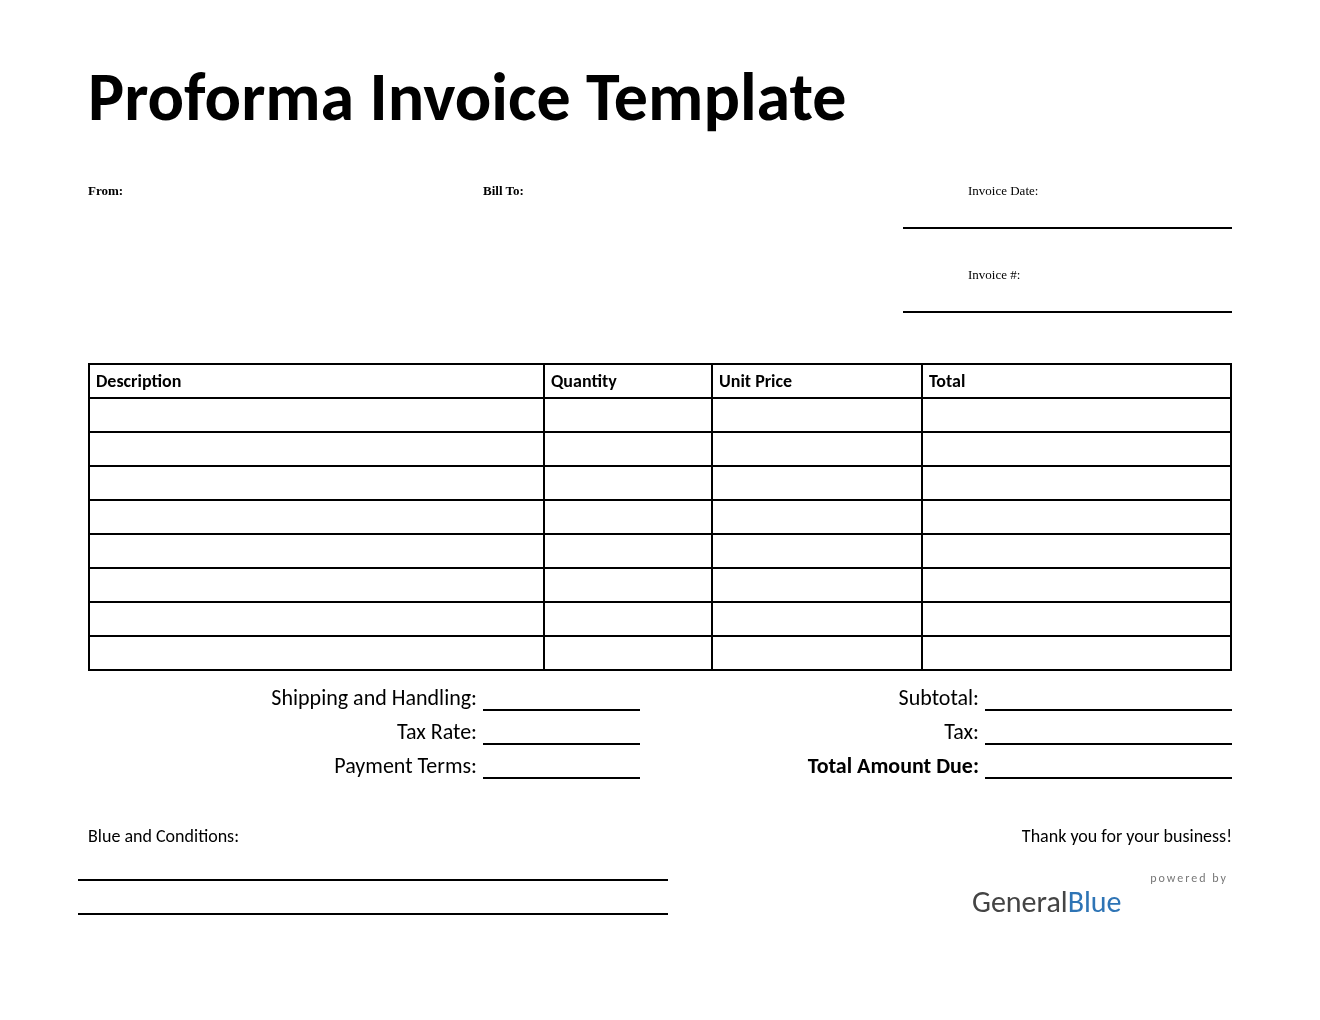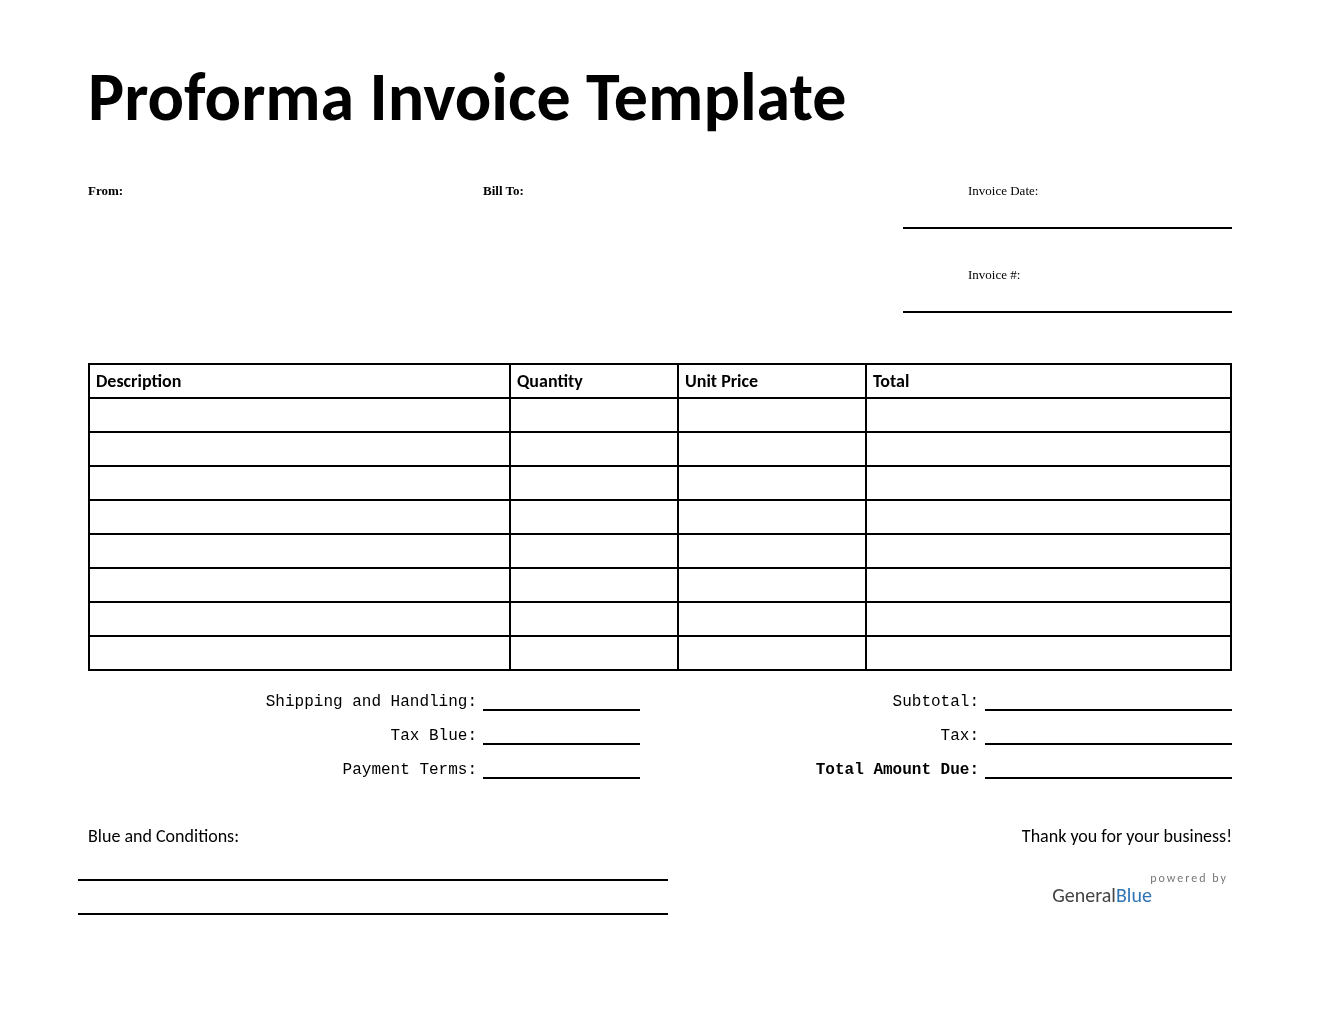--- a/index.html
+++ b/index.html
@@ -39,38 +39,37 @@
     margin-top: 10px;
   }
   table.items th, table.items td {
     border: 2px solid #000;
     text-align: left;
     font-size: 18px;
     height: 34px;
     padding: 3px 6px;
   }
   table.items th { font-weight: 700; }
-  .col-desc  { width: 421px; }
+  .col-desc  { width: 455px; }
   .col-qty   { width: 168px; }
-  .col-price { width: 188px; }
+  .col-price { width: 210px; }
   .col-total { }
 
   .summary {
     display: flex;
     margin-top: 6px;
   }
   .summary-left, .summary-right {
     width: 50%;
   }
   .sum-row {
     display: flex;
     align-items: flex-end;
     height: 34px;
-    font-size: 16px;
-    font-family: Liberation Mono, monospace;
+    font-size: 22px;
   }
   .sum-label {
     flex: 0 0 395px;
     text-align: right;
     padding-right: 6px;
   }
   .summary-right .sum-label {
     flex: 0 0 325px;
     text-align: right;
     padding-right: 6px;
@@ -105,22 +104,22 @@
   }
   .powered {
     margin-top: 24px;
     color: #777;
     font-size: 12px;
     letter-spacing: 2px;
     text-align: right;
     padding-right: 4px;
   }
   .brand {
-    font-size: 20px;
-    text-align: center;
+    font-size: 30px;
+    text-align: left;
     margin-top: -2px;
     font-weight: 400;
   }
   .brand .g { color: #444; font-weight: 400; }
   .brand .b { color: #2e74b5; font-weight: 400; }
 </style>
 </head>
 <body>
 
 <h1 class="title">Proforma Invoice Template</h1>
@@ -201,21 +200,21 @@
     </tbody>
 </table>
 
 <div class="summary">
   <div class="summary-left">
     <div class="sum-row">
       <div class="sum-label">Shipping and Handling:</div>
       <div class="sum-line"></div>
     </div>
     <div class="sum-row">
-      <div class="sum-label">Tax Blue:</div>
+      <div class="sum-label">Tax Rate:</div>
       <div class="sum-line"></div>
     </div>
     <div class="sum-row">
       <div class="sum-label">Payment Terms:</div>
       <div class="sum-line"></div>
     </div>
   </div>
   <div class="summary-right">
     <div class="sum-row">
       <div class="sum-label">Subtotal:</div>

